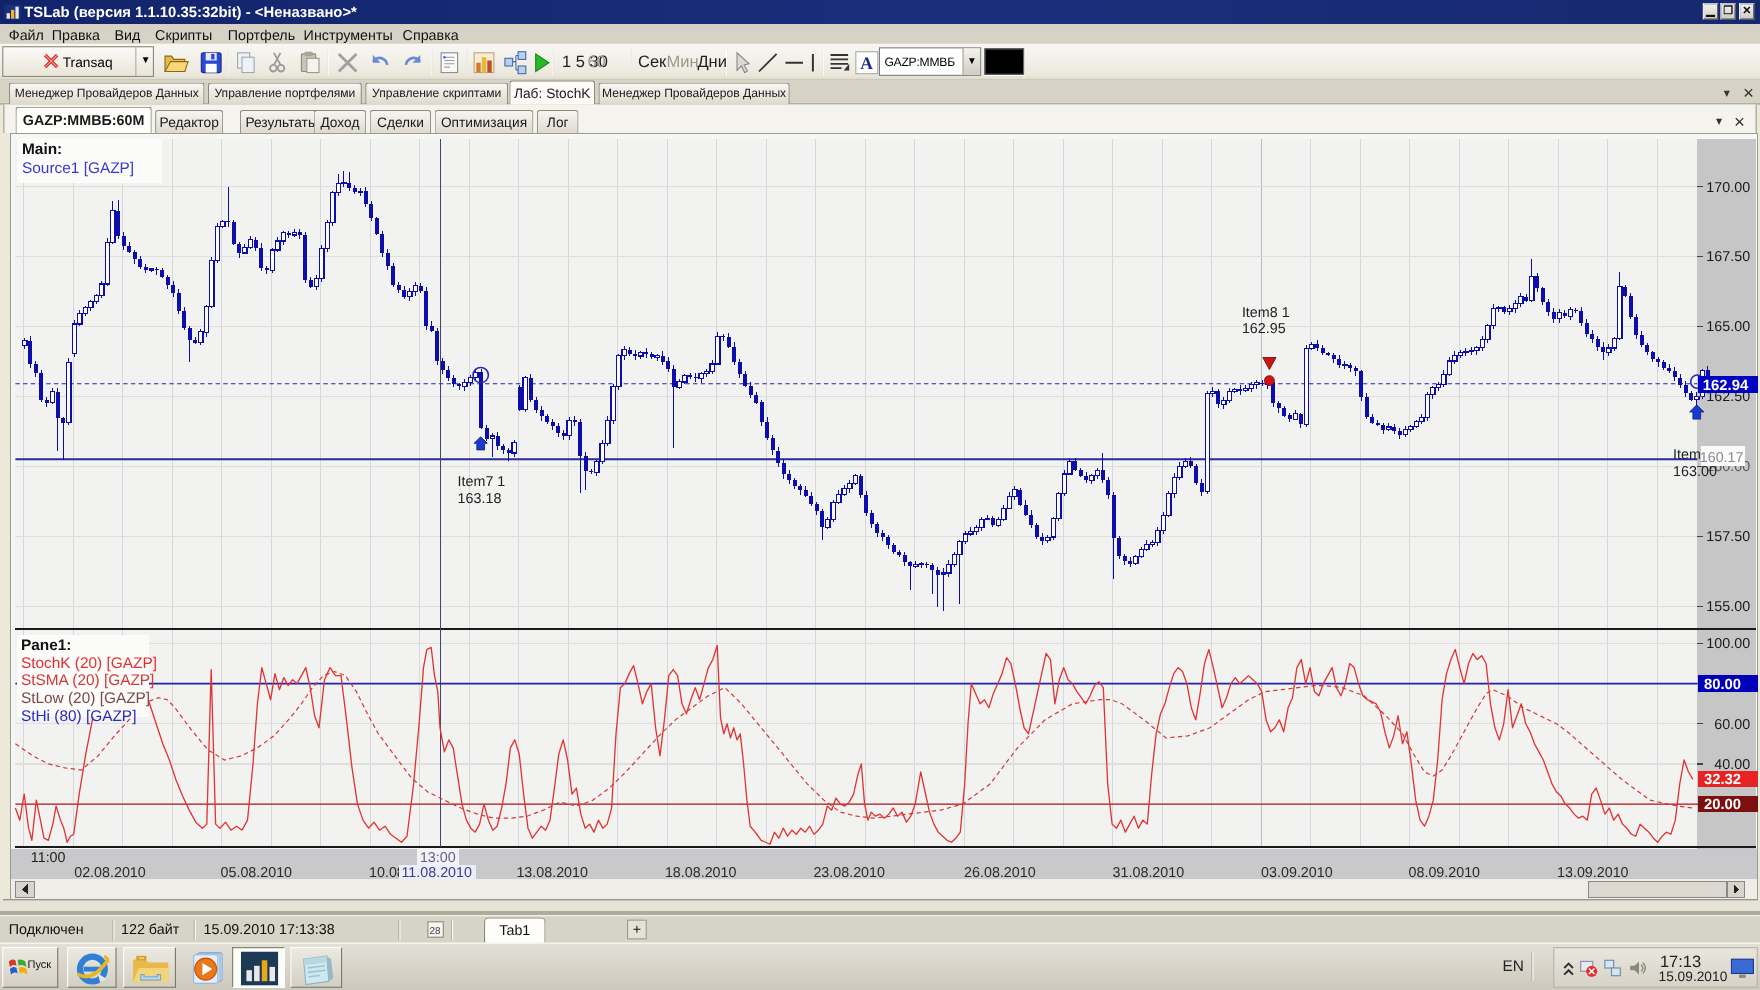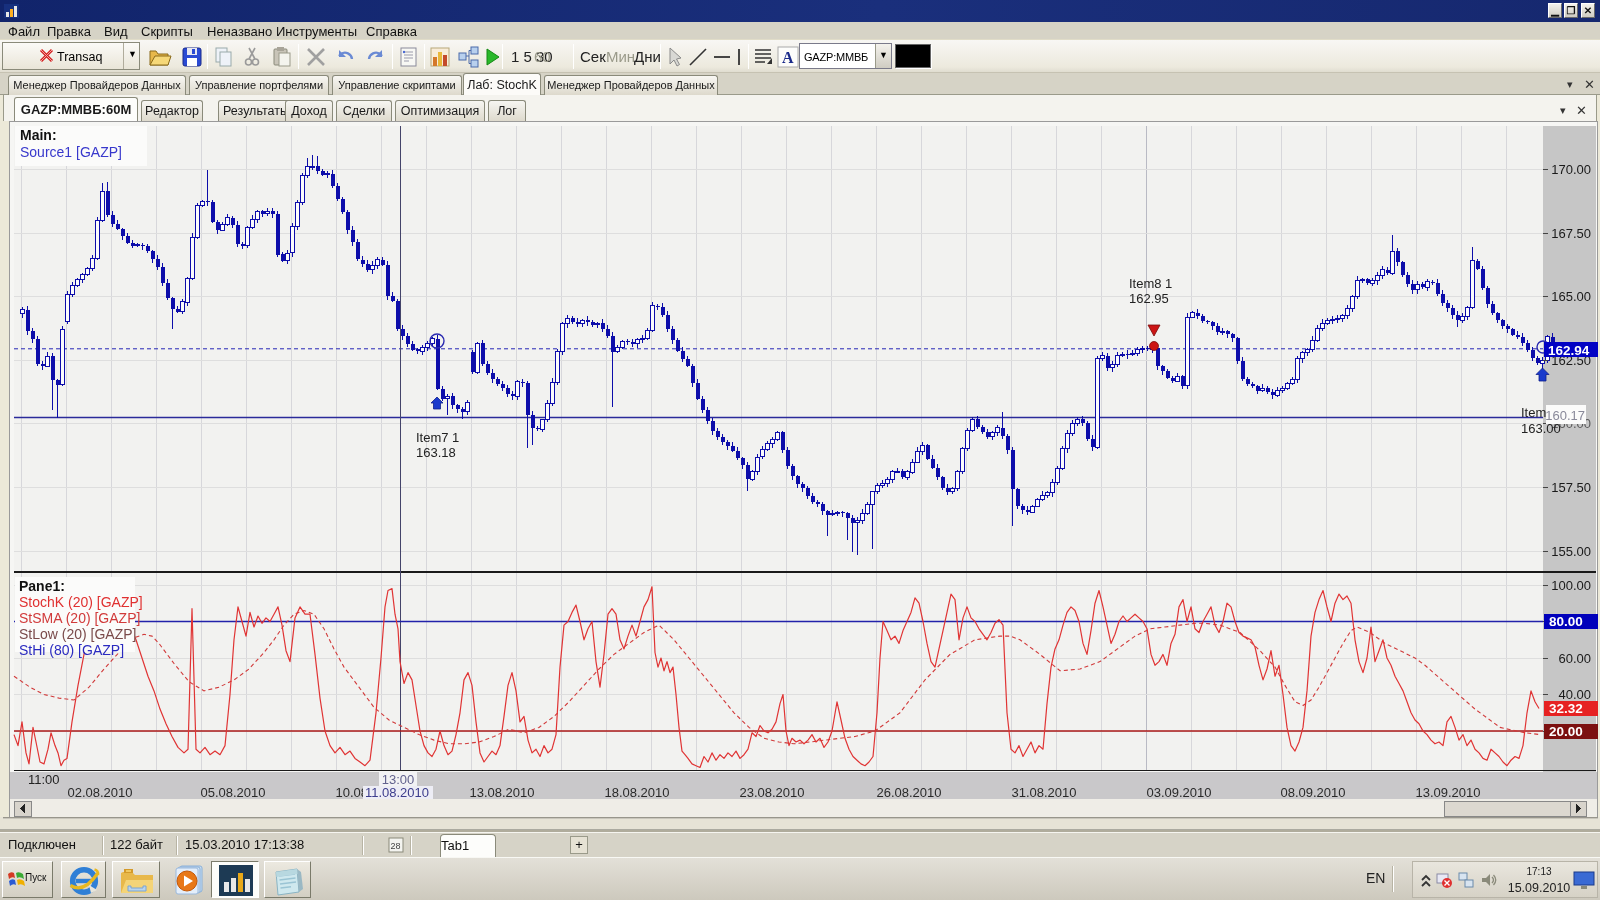--- a/index.html
+++ b/index.html
@@ -34,31 +34,32 @@
 .qbtn{position:absolute;top:3px;height:37px;background:linear-gradient(180deg,#ece9e0,#d3cfc3);border:1px solid #fff;border-right-color:#7a7a6a;border-bottom-color:#7a7a6a}
 </style></head><body>
 
 <div id="title" class="abs">
   <svg class="abs" style="left:4px;top:4px" width="15" height="14">
       <rect width="15" height="14" fill="#17307e"></rect>
       <rect x="2" y="8" width="3" height="5" fill="#e8e8e8"></rect>
       <rect x="6" y="5" width="3" height="8" fill="#ffb020"></rect>
       <rect x="10" y="2" width="3" height="11" fill="#e8e8e8"></rect>
     </svg>
+  <span class="txt">TSLab (версия 1.1.10.35:32bit)  -  &lt;Неназвано&gt;*</span>
   <span class="tbtn" style="left:1548px;width:14px">▁</span>
     <span class="tbtn" style="left:1564px;width:14px">❐</span>
     <span class="tbtn" style="left:1581px;width:14px">✕</span>
 </div>
 
 <div id="menu" class="abs">
   <span style="left:8px">Файл</span>
     <span style="left:47px">Правка</span>
     <span style="left:104px">Вид</span>
   <span style="left:141px">Скрипты</span>
-    <span style="left:207px">Неназвано</span>
+    <span style="left:207px">Портфель</span>
     <span style="left:276px">Инструменты</span>
   <span style="left:366px">Справка</span>
 </div>
 
 <div id="tbar" class="abs">
 
   <div class="abs" style="left:2px;top:2px;width:138px;height:28px;border:1px solid #8a8a7a;background:linear-gradient(180deg,#fbfaf7,#e9e5d8)">
      <svg class="abs" style="left:36px;top:5px" width="16" height="16">
         <path d="M2 2 L13 13 M13 2 L2 13" stroke="#d42020" stroke-width="3"></path>
         <path d="M2 2 L13 13 M13 2 L2 13" stroke="#f0a0a0" stroke-width="1"></path>
@@ -648,28 +649,28 @@
 <rect x="3" y="817" width="1595" height="1.2" fill="#98968c"></rect>
 <rect x="3" y="818.2" width="1595" height="1" fill="#c9c6bc"></rect>
 <rect x="0" y="828.6" width="1600" height="1.2" fill="#abaaa0"></rect>
 </svg>
 
 <div id="status" class="abs">
   <span class="abs" style="left:8px;top:4px">Подключен</span>
   <span class="ssep" style="left:102px"></span>
   <span class="abs" style="left:110px;top:4px">122 байт</span>
   <span class="ssep" style="left:176px"></span>
-  <span class="abs" style="left:185px;top:4px">15.03.2010 17:13:38</span>
+  <span class="abs" style="left:185px;top:4px">15.09.2010 17:13:38</span>
   <span class="ssep" style="left:362px"></span>
   <svg class="abs" style="left:388px;top:4px" width="16" height="16">
       <rect x="1" y="1" width="14" height="14" fill="#f4f4f0" stroke="#8a8a7a"></rect>
       <text x="2.5" y="12" font-size="9" fill="#444">28</text>
     </svg>
   <span class="ssep" style="left:410px"></span>
-  <div class="abs" style="left:440px;top:1px;width:56px;height:23px;background:#fdfdfb;border:1px solid #8a8a7a;border-bottom:none;border-radius:4px 4px 0 0;line-height:22px">Tab1</div>
+  <div class="abs" style="left:440px;top:1px;width:56px;height:23px;background:#fdfdfb;border:1px solid #8a8a7a;border-bottom:none;border-radius:4px 4px 0 0;text-align:center;line-height:22px">Tab1</div>
   <div class="abs" style="left:570px;top:3px;width:18px;height:18px;background:#e6e2d4;border:1px solid #9a9a8a;text-align:center;line-height:16px">+</div>
 </div>
 
 <div id="task" class="abs">
   <div class="qbtn" style="left:2px;width:51px">
     <svg class="abs" style="left:3px;top:6px" width="19" height="25" shape-rendering="auto">
         <path d="M2 6 Q5 3 8 5 L9 10 Q6 8 3 11 Z" fill="#d43a24"></path>
         <path d="M10 5 Q13 3 17 6 L18 11 Q14 8 11 10 Z" fill="#3aaa35"></path>
         <path d="M3 13 Q6 10 9 12 L10 17 Q7 15 4 18 Z" fill="#2a5ad4"></path>
         <path d="M11 12 Q14 10 18 13 L19 18 Q15 15 12 17 Z" fill="#f0b000"></path>
@@ -733,20 +734,20 @@
         <path d="M9.5 9.5 L14.5 14.5 M14.5 9.5 L9.5 14.5" stroke="#fff" stroke-width="1.4"></path>
       </svg>
      <svg class="abs" style="left:44px;top:9px" width="18" height="18" shape-rendering="auto">
         <rect x="2" y="2" width="8" height="7" fill="#d8e4f0" stroke="#6a8aaa"></rect>
         <rect x="8" y="9" width="8" height="7" fill="#d8e4f0" stroke="#6a8aaa"></rect>
       </svg>
      <svg class="abs" style="left:66px;top:9px" width="18" height="18" shape-rendering="auto">
         <path d="M3 7 L7 7 L11 3 L11 15 L7 11 L3 11 Z" fill="#8a8a7a"></path>
         <path d="M13 6 Q16 9 13 12 M14.5 4 Q19 9 14.5 14" stroke="#8a8a7a" fill="none" stroke-width="1.3"></path>
       </svg>
-     <span class="abs" style="left:96px;top:4px;width:60px;text-align:center;font-size:10px;color:#222">17:13</span>
+     <span class="abs" style="left:96px;top:4px;width:60px;text-align:left;font-size:15px;color:#222">17:13</span>
      <span class="abs" style="left:84px;top:19px;width:84px;text-align:center;font-size:12.5px;color:#222">15.09.2010</span>
      <svg class="abs" style="left:160px;top:8px" width="22" height="20" shape-rendering="auto">
         <rect x="1" y="2" width="20" height="13" fill="#3a6ad4" stroke="#1a3a8a"></rect>
         <rect x="8" y="16" width="6" height="3" fill="#8a8a7a"></rect>
       </svg>
   </div>
 </div>
 
 </body></html>

